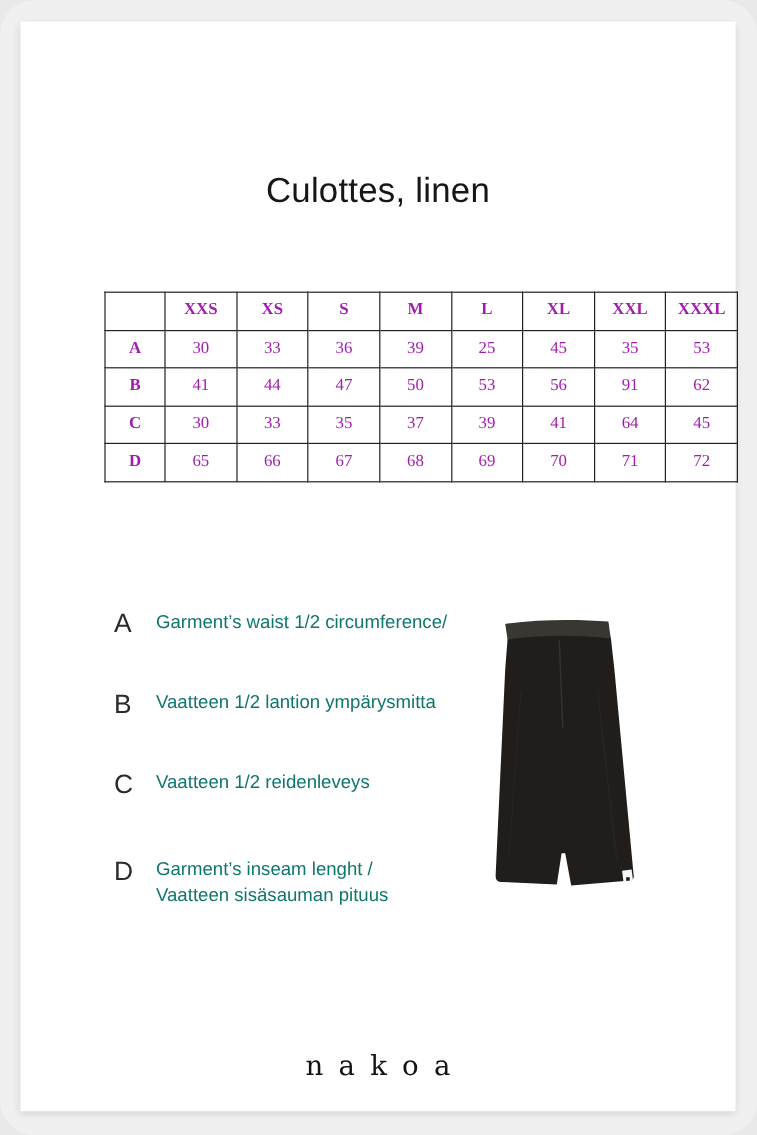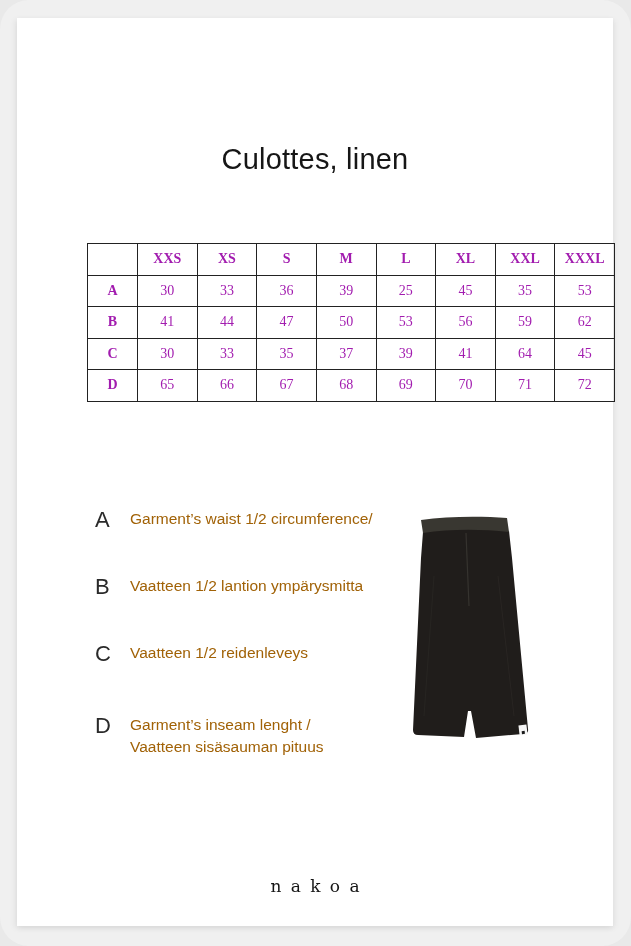--- a/index.html
+++ b/index.html
@@ -33,27 +33,27 @@
   
   .legend{position:absolute;left:78px;top:0;width:290px;}
   .legend-item{position:absolute;left:0;display:flex;gap:13px;}
   .legend-item:nth-child(1){top:490px;}
   .legend-item:nth-child(2){top:557px;}
   .legend-item:nth-child(3){top:624px;}
   .legend-item:nth-child(4){top:696px;}
   .legend-key{
     font-size:22px;line-height:24px;color:#2a2a2a;width:22px;flex:0 0 auto;
   }
-  .legend-text{font-size:15.5px;line-height:21.5px;color:#a16207;}
+  .legend-text{font-size:15.5px;line-height:21.5px;color:#0f766e;}
   
   .product-photo{position:absolute;left:393px;top:496px;width:120px;height:228px;}
   
   .brand{
     position:absolute;left:0;right:0;top:858px;text-align:center;
-    font-family:"DejaVu Serif",serif;font-size:17px;font-weight:400;
+    font-family:"DejaVu Serif",serif;font-size:23px;font-weight:400;
     letter-spacing:0.55em;padding-left:0.55em;color:#141414;
   }
 </style>
 </head>
 <body>
 
 <div class="stage">
   <div class="card">
 
     <h1 class="title">Culottes, linen</h1>
@@ -85,21 +85,21 @@
             <td>53</td>
           </tr>
           <tr>
             <th>B</th>
             <td>41</td>
             <td>44</td>
             <td>47</td>
             <td>50</td>
             <td>53</td>
             <td>56</td>
-            <td>59</td>
+            <td>91</td>
             <td>62</td>
           </tr>
           <tr>
             <th>C</th>
             <td>30</td>
             <td>33</td>
             <td>35</td>
             <td>37</td>
             <td>39</td>
             <td>41</td>

